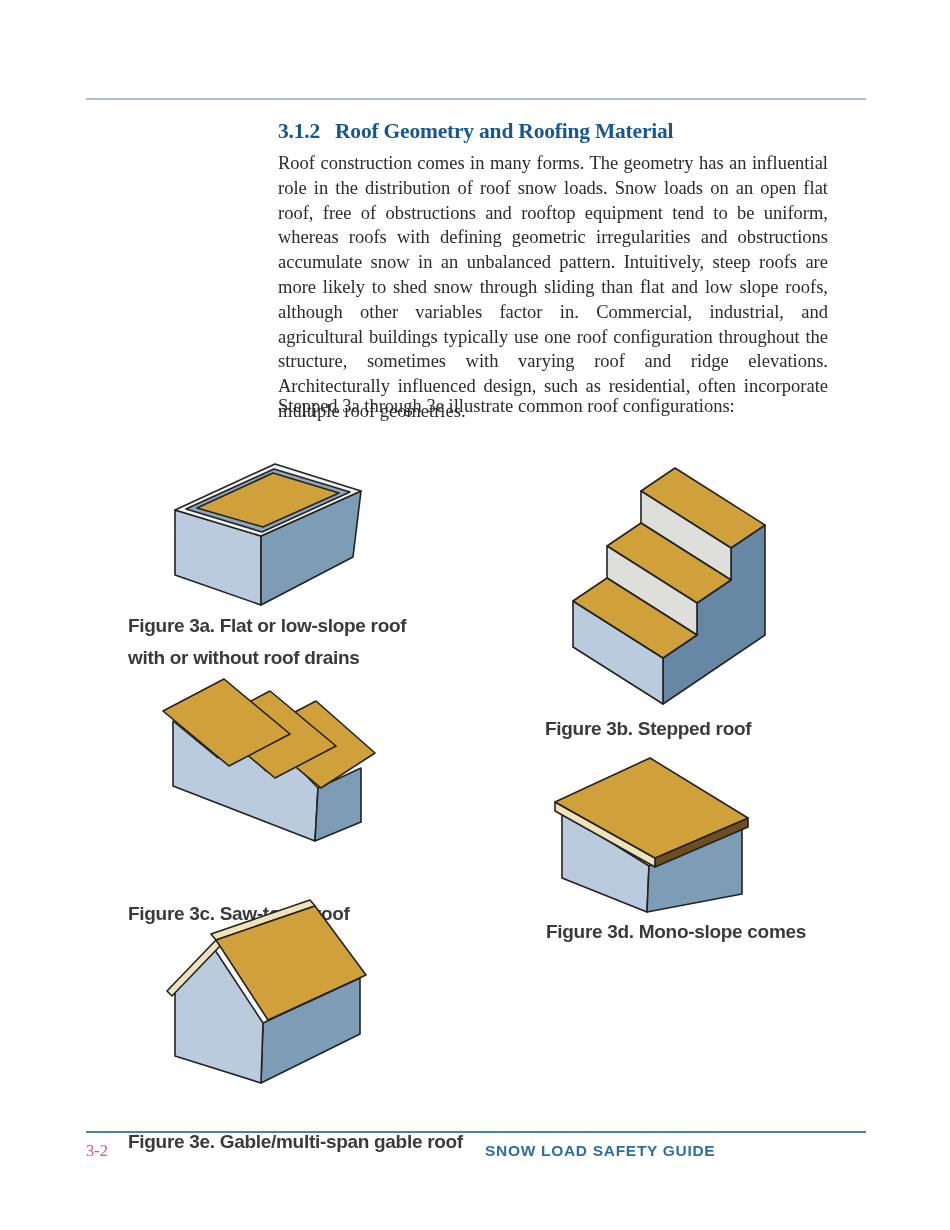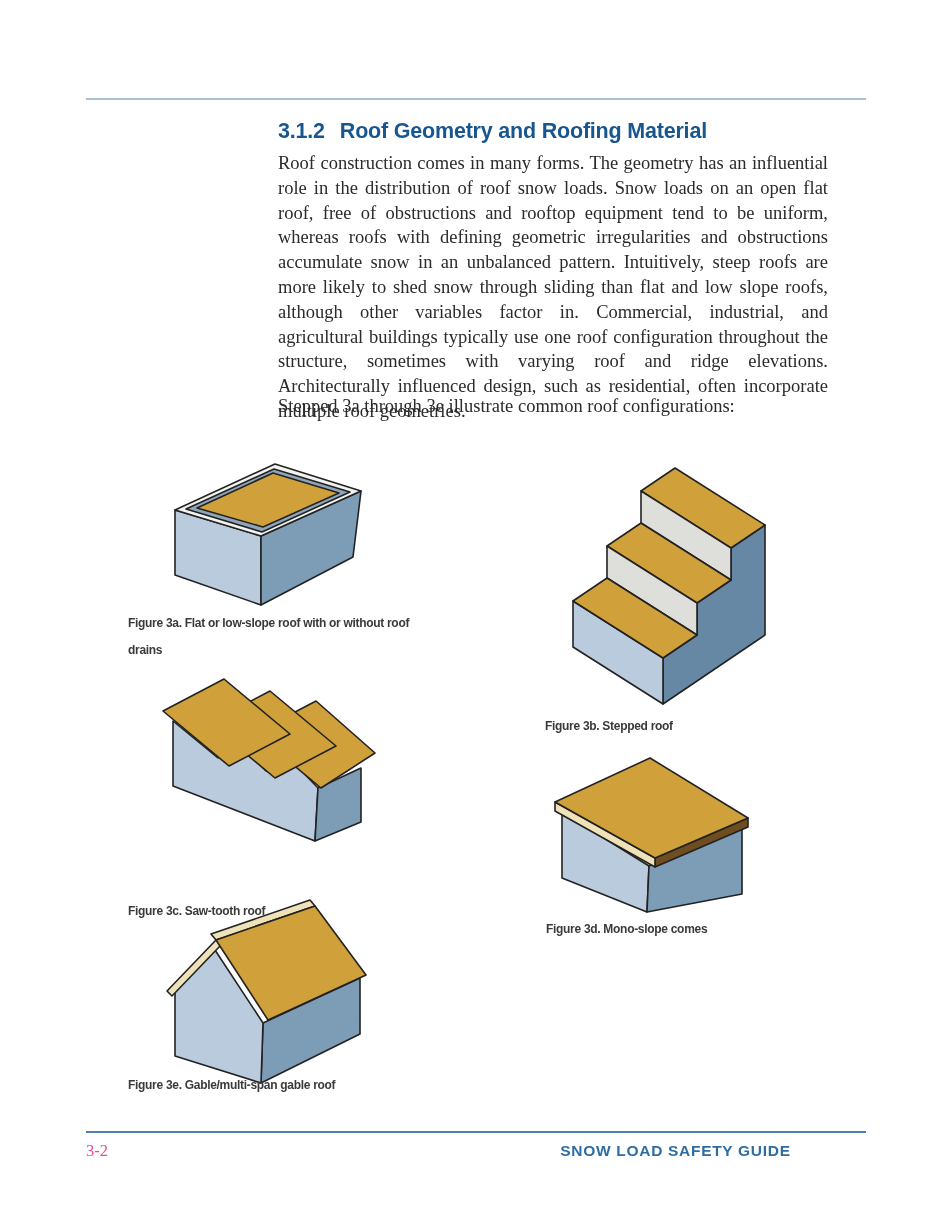--- a/index.html
+++ b/index.html
@@ -11,20 +11,21 @@
     font-family:"Liberation Sans", sans-serif;
   }
   .rule{position:absolute;height:2px;}
   .rule-top{left:86px;top:98px;width:780px;background:var(--rule_light);}
   .rule-bottom{left:86px;top:1131px;width:780px;background:var(--rule_blue);}
 
   .heading{
     position:absolute;left:278px;top:119px;width:580px;
     font-weight:bold;font-size:21.5px;letter-spacing:-0.2px;
     color:var(--heading_blue);
+    font-family:Liberation Serif, serif;
   }
   .heading .num{margin-right:15px;}
 
   .body-copy{
     position:absolute;left:278px;top:151px;width:550px;
     font-family:"Liberation Serif", serif;
     font-size:18.5px;line-height:24.8px;
     color:var(--body_text);
     text-align:justify;
     margin:0;
@@ -32,43 +33,43 @@
   .intro-line{
     position:absolute;left:278px;top:396px;width:560px;
     font-family:"Liberation Serif", serif;
     font-size:18.5px;color:var(--body_text);
   }
 
   .fig{position:absolute;}
   .fig svg{display:block;}
   .caption{
     position:absolute;
-    font-weight:bold;font-size:12px;line-height:27px;letter-spacing:-0.3px;
+    font-weight:bold;font-size:19px;line-height:32px;letter-spacing:-0.3px;
     color:var(--caption_text);
   }
   .cap-3a{left:128px;top:610px;width:310px;}
   .cap-3b{left:545px;top:707px;margin-top:6px;}
   .cap-3c{left:128px;top:898px;}
   .cap-3d{left:546px;top:916px;}
-  .cap-3e{left:128px;top:1072px;}
+  .cap-3e{left:128px;top:1126px;}
 
   .fig-3a{left:150px;top:453px;}
   .fig-3b{left:515px;top:452px;}
   .fig-3c{left:148px;top:676px;}
   .fig-3d{left:545px;top:756px;}
   .fig-3e{left:158px;top:898px;}
 
   .footer-page-num{
     position:absolute;left:86px;top:1141px;
     font-family:"Liberation Serif", serif;
     font-size:16.5px;color:#ec4899;
   }
   .footer-title{
     position:absolute;left:485px;top:1142px;width:381px;
-    text-align:center;
+    text-align:left;
     font-weight:bold;font-size:15.5px;letter-spacing:0.7px;
     color:var(--footer_blue);
   }
   polygon{stroke:var(--outline);stroke-width:1.6;stroke-linejoin:round;}
 </style>
 </head>
 <body>
 
 <div class="page">
 

